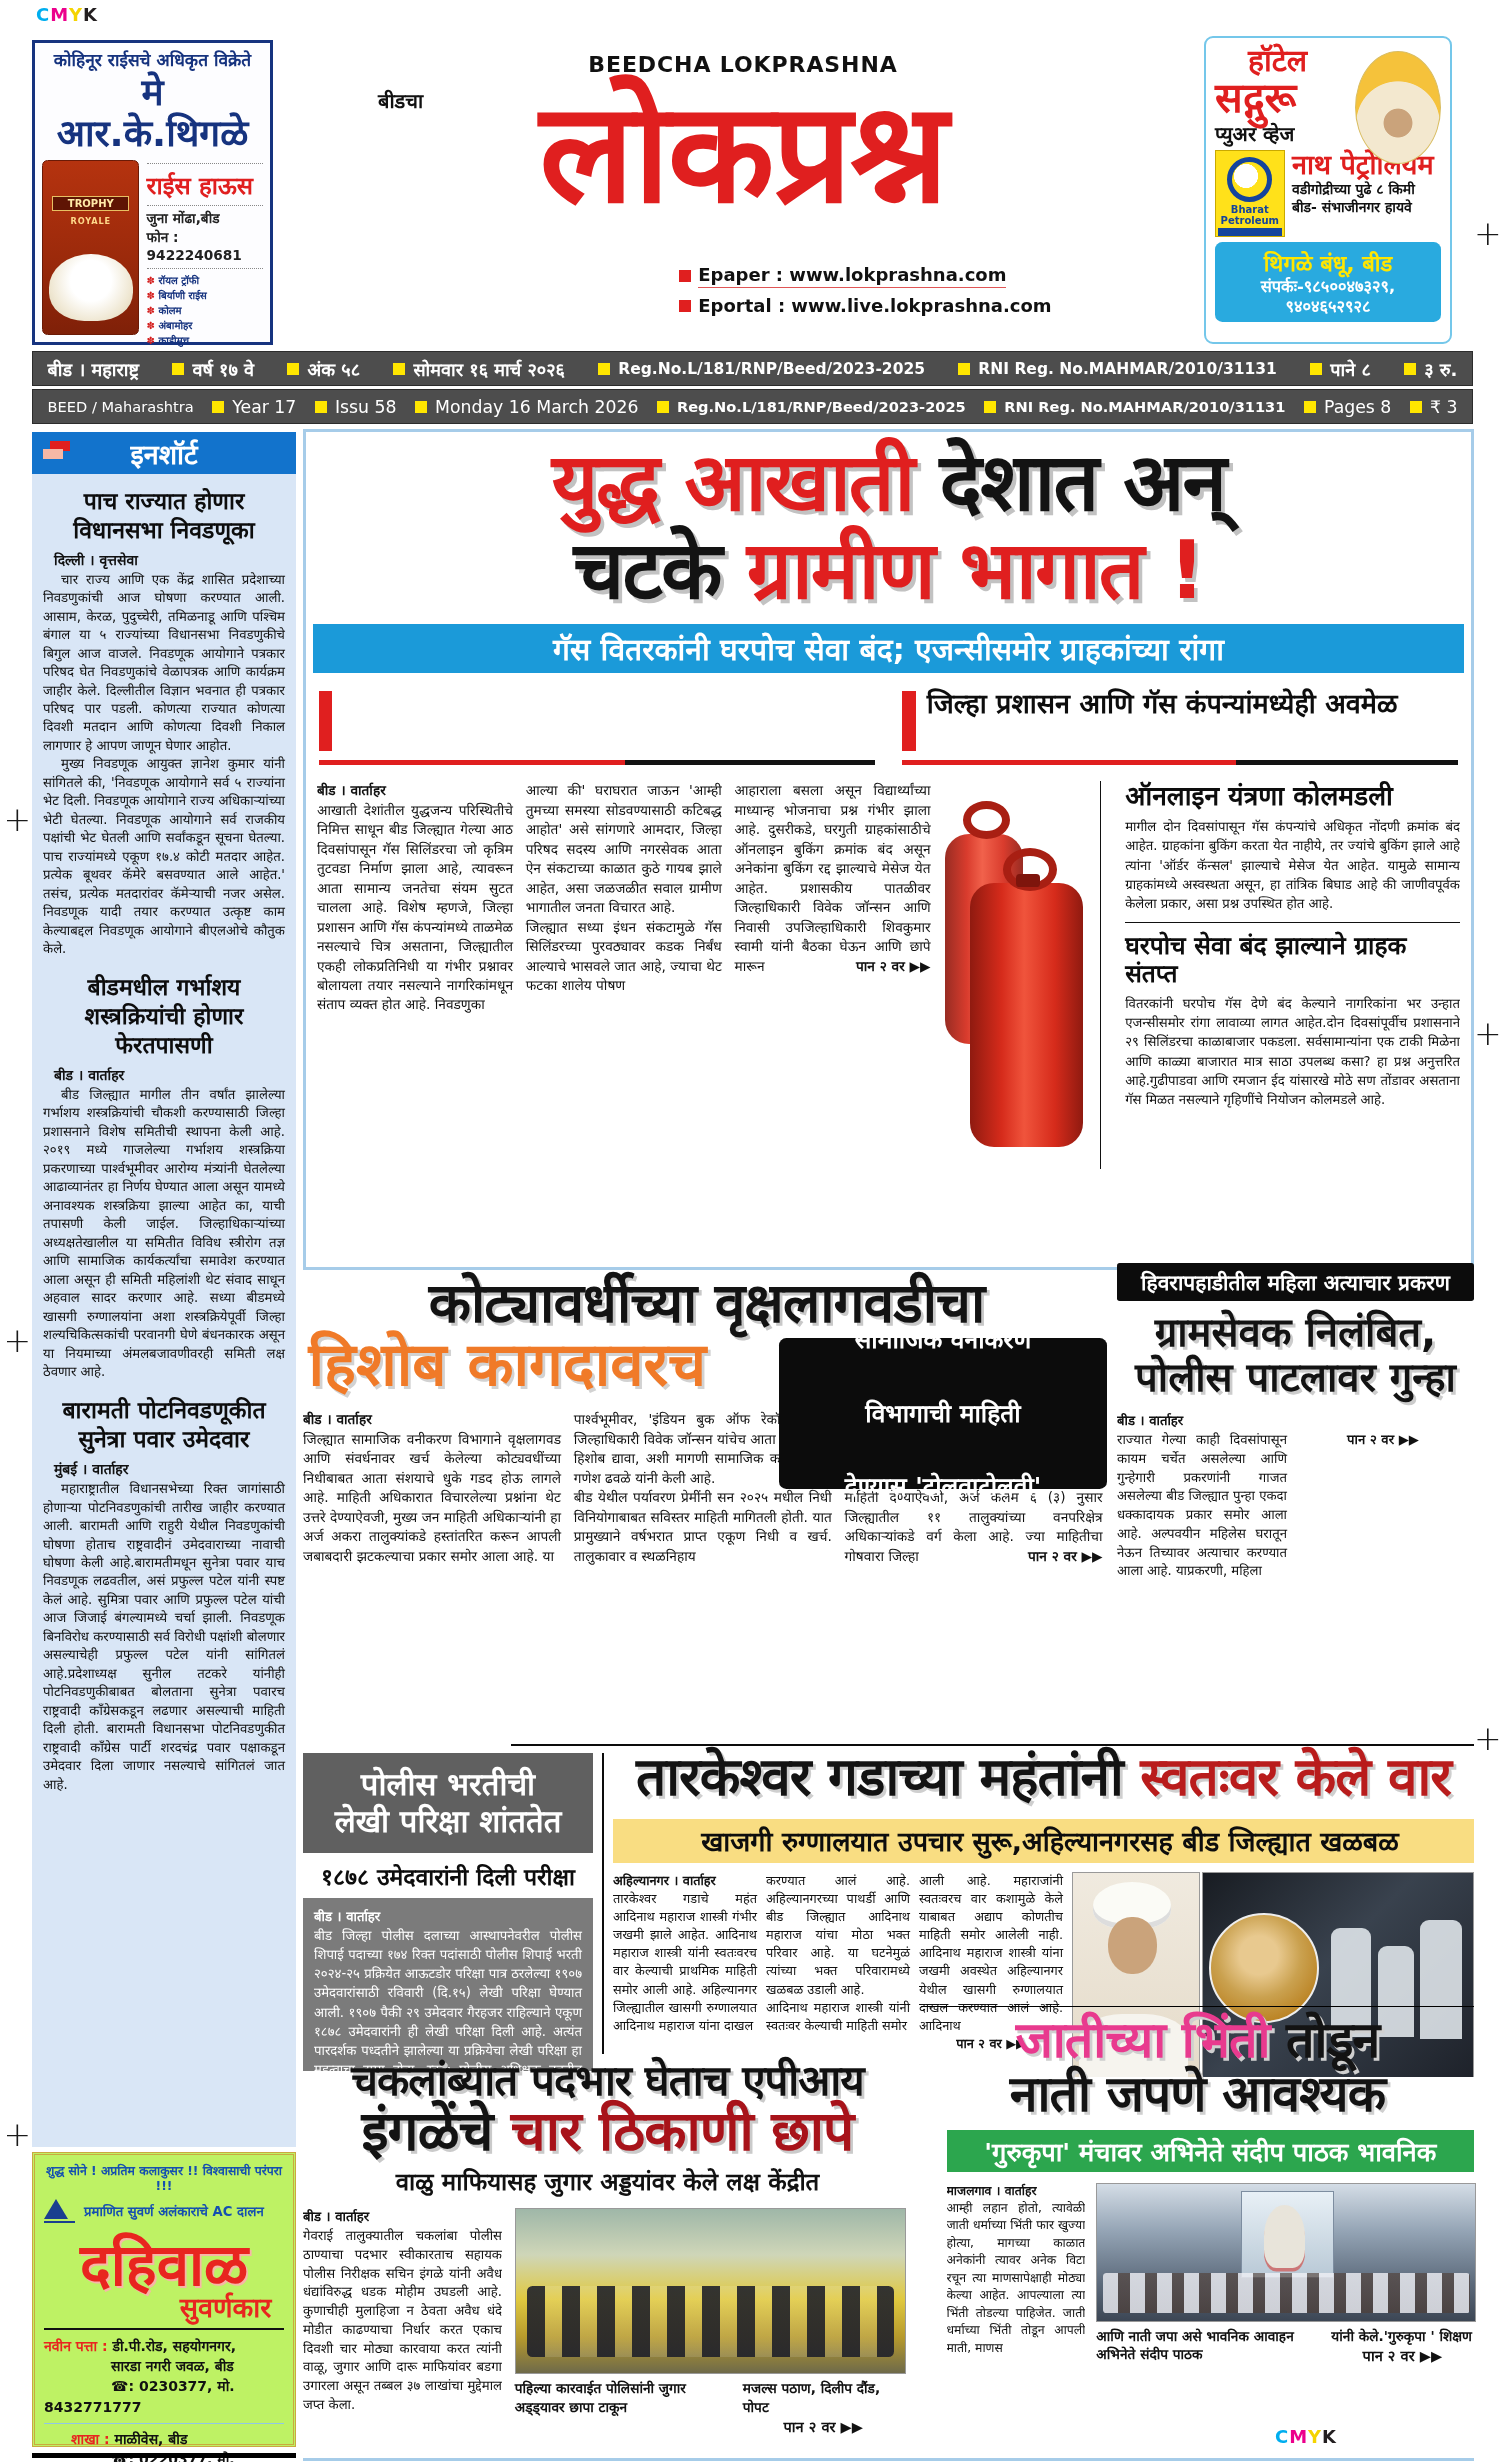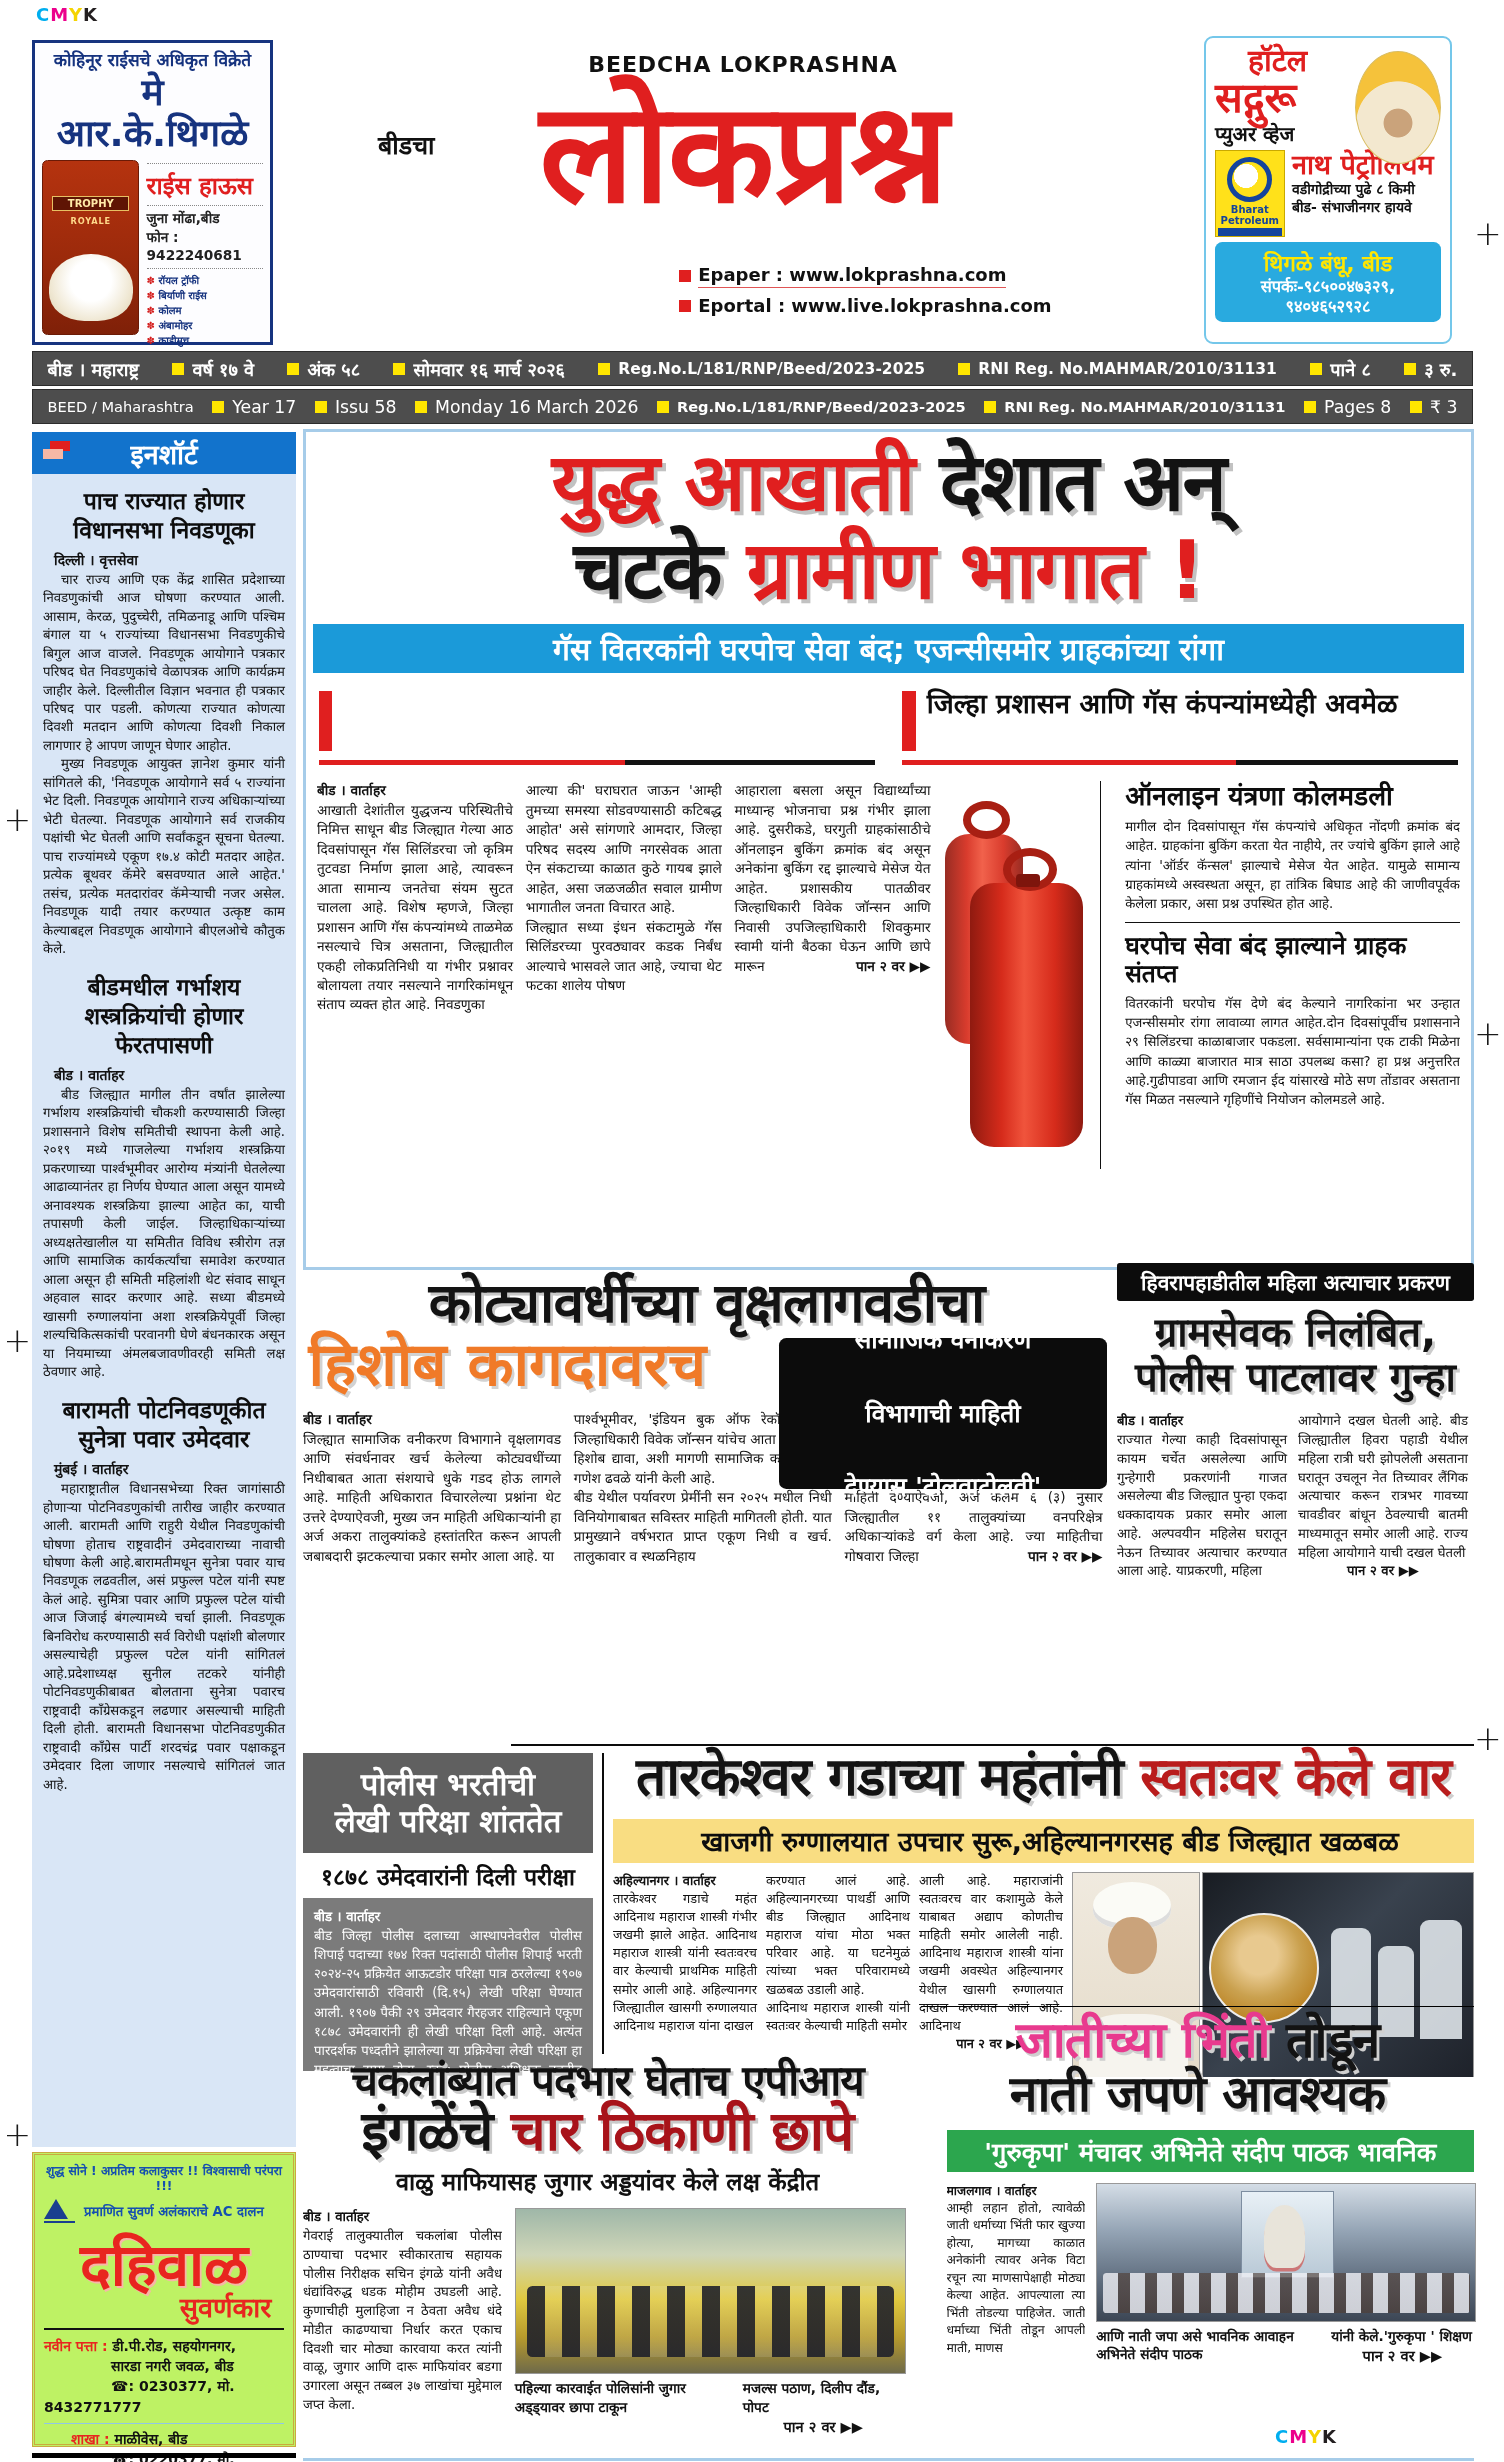--- a/index.html
+++ b/index.html
@@ -23,21 +23,21 @@
   .bag-leaf{position:absolute;bottom:60px;left:38px;width:16.4px;height:9px;background:#2e7d32;border-radius:50% 0 50% 0;}
   .rice-shop{color:#e01f1f;font-weight:900;font-size:24px;}
   .rice-small{font-size:13.7px;font-weight:bold;color:#222;line-height:1.35;}
   .rice-items{list-style:none;margin:3.6px 0 0;padding:0;}
   .rice-items li{color:#16337f;font-weight:900;font-size:10px;line-height:1.5;}
   .rice-items li::before{content:"✽ ";color:#d41f1f;}
   .dotline{border-top:1.8px dotted #888;margin:3.6px 0;}
   
   .eng-title{font-weight:900;font-size:22px;letter-spacing:0.9px;color:#111;}
   .logo{color:#e01f1f;font-weight:900;font-size:139px;line-height:1.02;letter-spacing:-1.8px;}
-  .mast-kicker{font-weight:900;font-size:25px;color:#111;margin-top:40px;}
+  .mast-kicker{font-weight:900;font-size:20px;color:#111;}
   .urlline{display:flex;align-items:center;gap:7.3px;font-weight:900;font-size:18px;color:#111;}
   .redsq{display:inline-block;width:12px;height:12px;background:#e01f1f;}
   .url-underline{border-bottom:1.8px solid #e05555;padding-bottom:1.8px;}
   
   .hotel-ad{border:2.7px solid #74c7ea;border-radius:9px;background:#fff;box-sizing:border-box;padding:7.3px 9px;}
   .hotel-l1{color:#e01f1f;font-weight:900;font-size:30px;line-height:1.05;}
   .hotel-l2{color:#e01f1f;font-weight:900;font-size:41px;line-height:1.05;}
   .hotel-veg{color:#111;font-weight:900;font-size:20px;}
   .guru{position:absolute;right:9px;top:12.8px;width:84px;height:111px;border-radius:50%;
         background:radial-gradient(circle at 50% 64%,#caa37b 17%,#f3e8cf 18% 50%,#f5c23b 51% 100%);
@@ -420,21 +420,21 @@
     <div class="gram-h" style="margin-top:9px;">
       <span>ग्रामसेवक निलंबित,</span><br>
       <span>पोलीस पाटलावर गुन्हा</span>
     </div>
     <div style="display:flex;gap:11px;margin-top:12.8px;height:301px;overflow:hidden;">
       <div class="body-txt" style="width:170px;font-size:13.2px;">
         <span class="dl">बीड । वार्ताहर</span><br>
         <span>राज्यात गेल्या काही दिवसांपासून कायम चर्चेत असलेल्या आणि गुन्हेगारी प्रकरणांनी गाजत असलेल्या बीड जिल्ह्यात पुन्हा एकदा धक्कादायक प्रकार समोर आला आहे. अल्पवयीन महिलेस घरातून नेऊन तिच्यावर अत्याचार करण्यात आला आहे. याप्रकरणी, महिला</span>
       </div>
       <div class="body-txt" style="width:170px;font-size:13.2px;">
-        <span>आयोगाने दखल घेतली आहे. बीड जिल्ह्यातील हिवरा पहाडी येथील महिला रात्री घरी झोपलेली असताना घरातून उचलून नेत तिच्यावर लैंगिक अत्याचार करून रात्रभर गावच्या चावडीवर बांधून ठेवल्याची बातमी माध्यमातून समोर आली आहे. राज्य महिला आयोगाने याची दखल घेतली</span><br>
+        <br>
         <span class="pgref" style="display:block;text-align:center;">पान २ वर ▶▶</span>
       </div>
     </div>
   </div>
 
   <div class="abs hline" style="left:511px;top:1744px;width:963px;height:1.8px;"></div>
   <div class="abs vline" style="left:602px;top:1753px;width:1.8px;height:301px;"></div>
 
   <div class="abs" style="left:303px;top:1753px;width:290px;height:301px;">
     <div class="pol-head" style="height:100px;">

